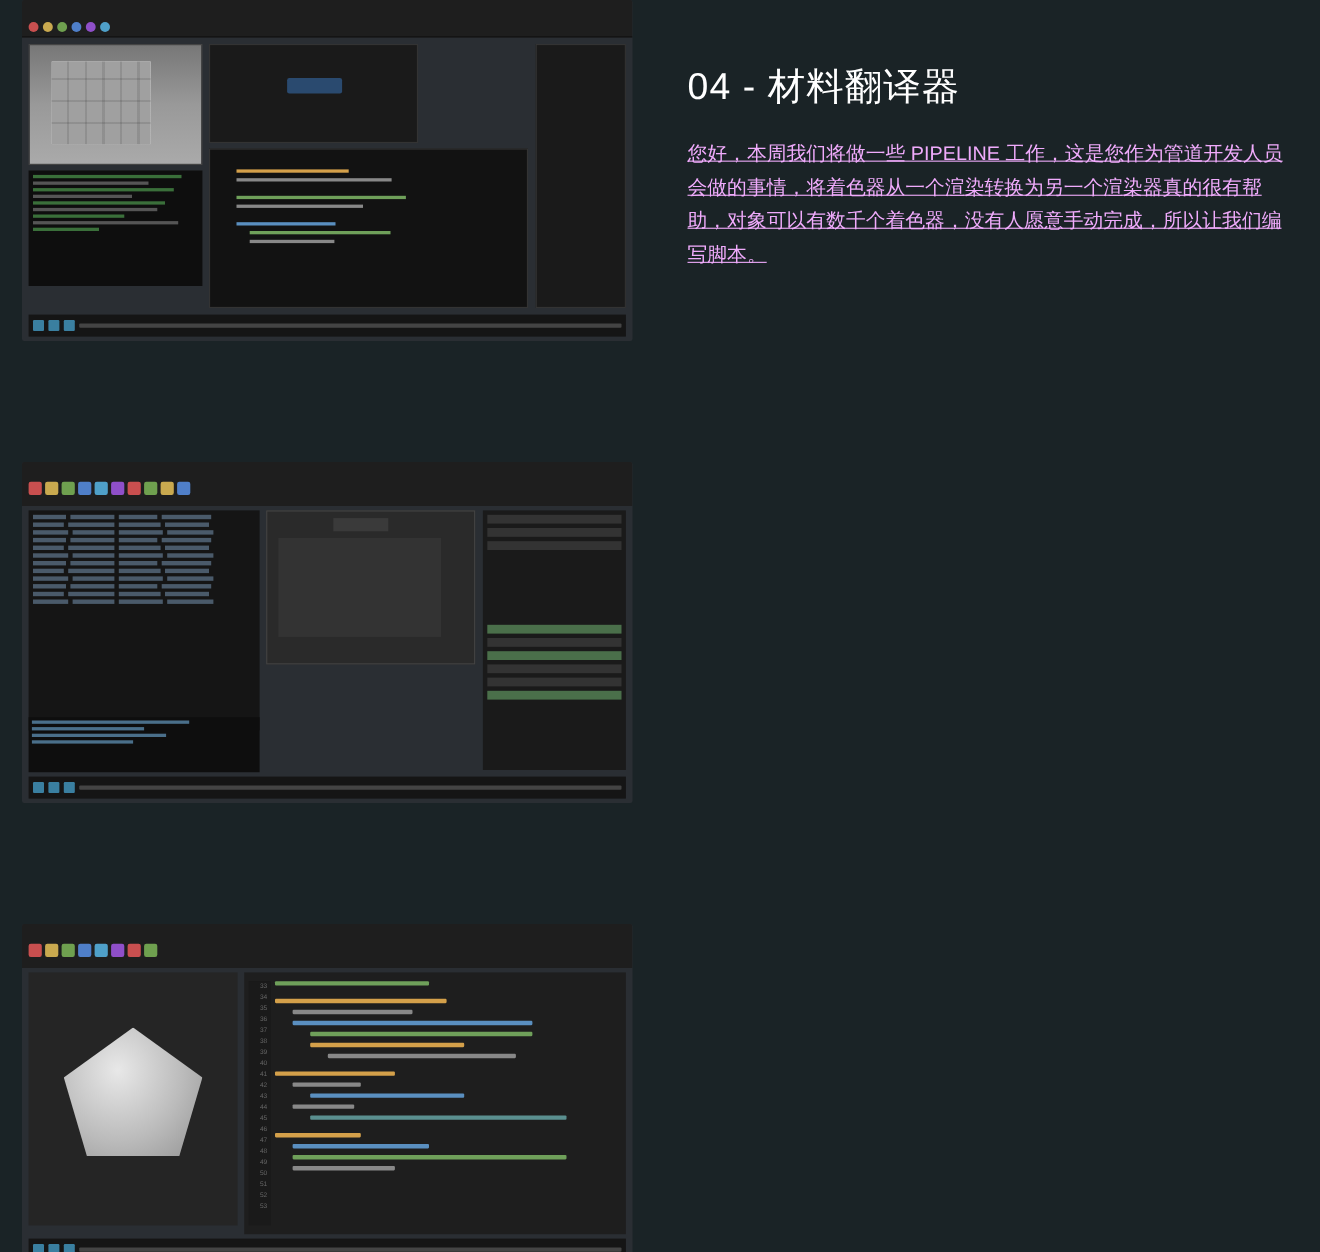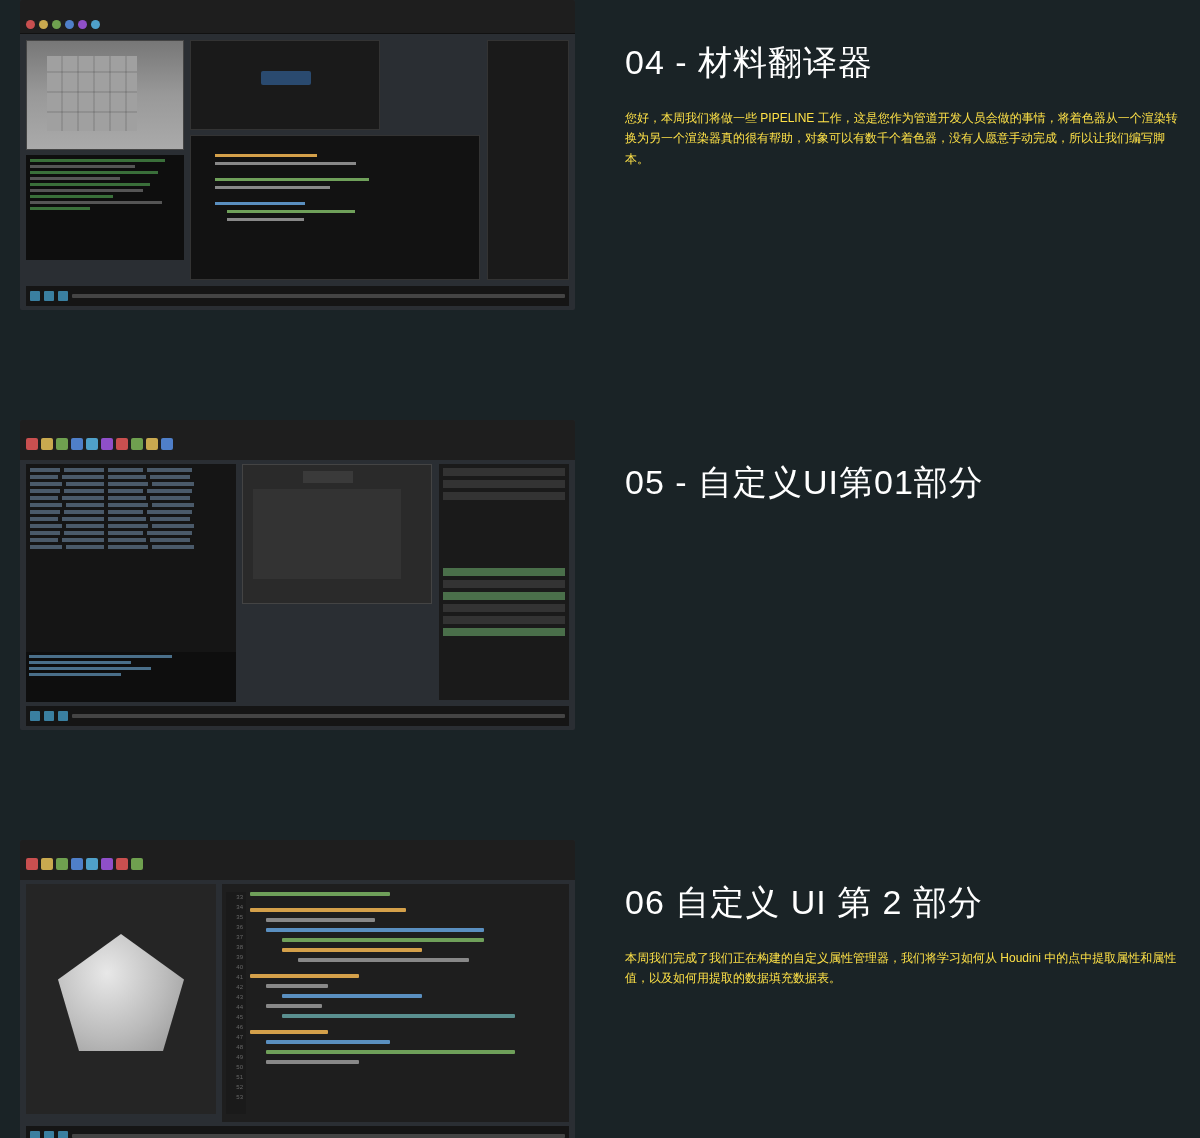--- a/index.html
+++ b/index.html
@@ -21,33 +21,34 @@
     width: 555px;
     height: 310px;
     flex-shrink: 0;
     background: #2a2e33;
     position: relative;
     overflow: hidden;
     border-radius: 2px;
   }
   .text {
     flex: 1;
-    padding-top: 40px;
+    padding-top: 56px;
   }
   .text h2 {
     font-size: 34px;
     font-weight: 400;
     margin-bottom: 22px;
     letter-spacing: 1px;
   }
   .text p {
-    font-size: 12px;
+    font-size: 18px;
     line-height: 1.7;
-    color: #fde047;
+    color: #f0abfc;
     font-weight: 300;
+    text-decoration: underline;
   }
 
   
   .t1-top { position:absolute; top:0; left:0; right:0; height:34px; background:#1e1e1e; border-bottom:1px solid #111;}
   .t1-top .dots { position:absolute; top:20px; left:6px; display:flex; gap:4px;}
   .t1-top .dots span{width:9px;height:9px;border-radius:50%;}
   .d-red{background:#c94f4f;} .d-yel{background:#c9a94f;} .d-grn{background:#6fa04f;} .d-blu{background:#4f7fc9;} .d-pur{background:#8f4fc9;} .d-cyn{background:#4fa0c9;}
   .t1-vp{position:absolute;top:40px;left:6px;width:158px;height:110px;background:linear-gradient(180deg,#777 0%,#999 50%,#aaa 100%);border:1px solid #444;}
   .t1-vp::before{content:"";position:absolute;left:20px;top:15px;width:90px;height:75px;background:repeating-linear-gradient(90deg,#cacaca 0 14px,#b5b5b5 14px 16px),repeating-linear-gradient(0deg,#cacaca 0 18px,#b5b5b5 18px 20px);background-blend-mode:multiply;}
   .t1-term{position:absolute;top:155px;left:6px;width:158px;height:105px;background:#0e0e0e;padding:4px;overflow:hidden;}
@@ -259,21 +260,20 @@
         <div class="ln" style="width:45%"></div>
     </div>
     <div class="t2-play">
         <span></span>
         <span></span>
         <span></span>
         <span style="background:#444;flex:1;height:4px"></span>
       </div>
   </div>
   <div class="text">
-    <h2>05 - 自定义UI第01部分</h2>
   </div>
 </div>
 
 <div class="row">
   <div class="thumb">
     <div class="t3-top">
       <div class="t2-icons" style="top:18px">
         <span class="d-red"></span>
           <span class="d-yel"></span>
           <span class="d-grn"></span>
@@ -331,17 +331,13 @@
       <div class="ln st" style="width:80%;margin-left:16px"></div>
       <div class="ln tx" style="width:30%;margin-left:16px"></div>
     </div>
     <div class="t3-play">
         <span></span>
         <span></span>
         <span></span>
         <span style="background:#444;flex:1;height:4px"></span>
       </div>
   </div>
-  <div class="text">
-    <h2>06 自定义 UI 第 2 部分</h2>
-    <p>本周我们完成了我们正在构建的自定义属性管理器，我们将学习如何从 Houdini 中的点中提取属性和属性值，以及如何用提取的数据填充数据表。</p>
-  </div>
 </div>
 
 </body></html>

